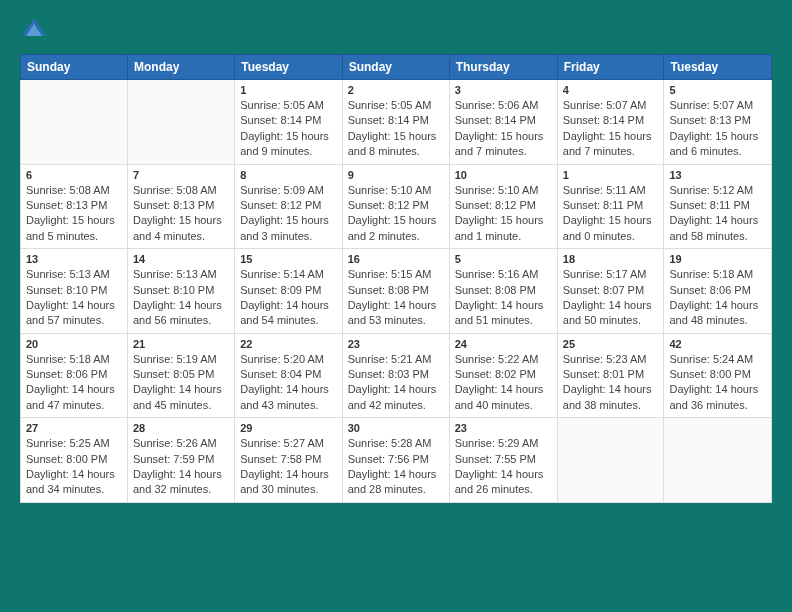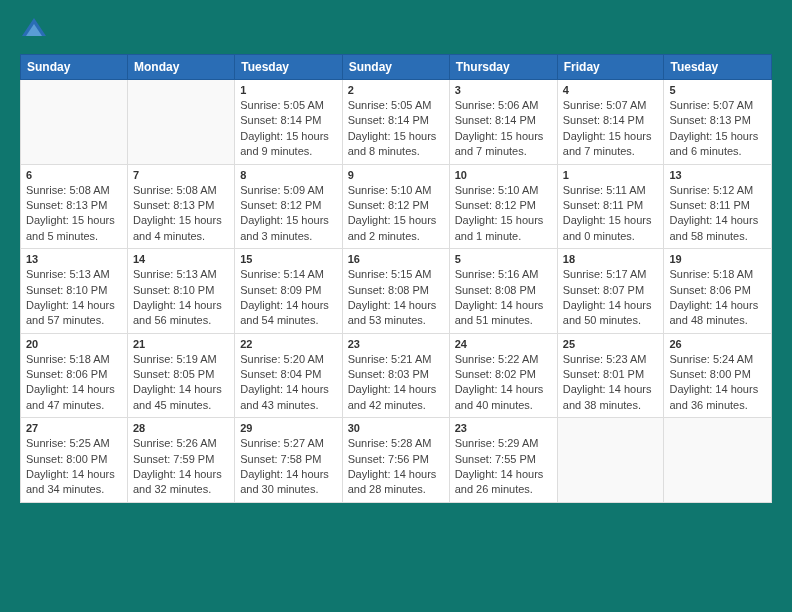--- a/index.html
+++ b/index.html
@@ -236,21 +236,21 @@
           </td>
           <td>
             <span class="day-number">24</span>
             <div class="day-info">Sunrise: 5:22 AM<br>Sunset: 8:02 PM<br>Daylight: 14 hours and 40 minutes.</div>
           </td>
           <td>
             <span class="day-number">25</span>
             <div class="day-info">Sunrise: 5:23 AM<br>Sunset: 8:01 PM<br>Daylight: 14 hours and 38 minutes.</div>
           </td>
           <td>
-            <span class="day-number">26</span>
+            <span class="day-number">42</span>
             <div class="day-info">Sunrise: 5:24 AM<br>Sunset: 8:00 PM<br>Daylight: 14 hours and 36 minutes.</div>
           </td>
         </tr>
         <tr>
           <td>
             <span class="day-number">27</span>
             <div class="day-info">Sunrise: 5:25 AM<br>Sunset: 8:00 PM<br>Daylight: 14 hours and 34 minutes.</div>
           </td>
           <td>
             <span class="day-number">28</span>

